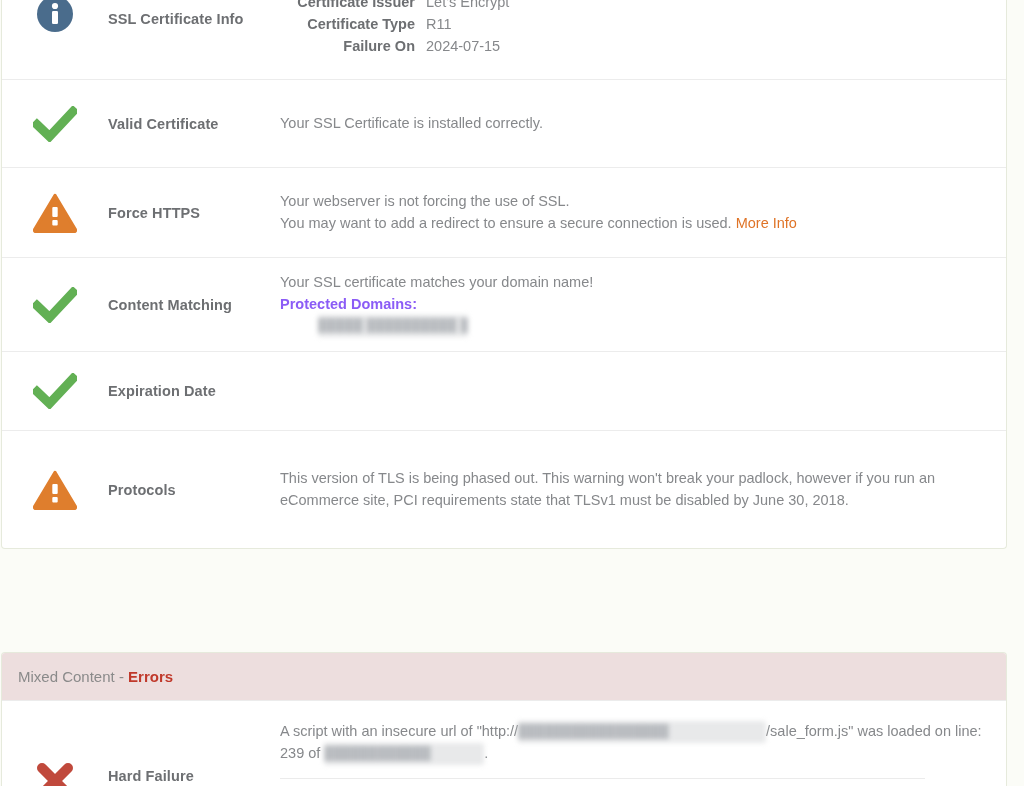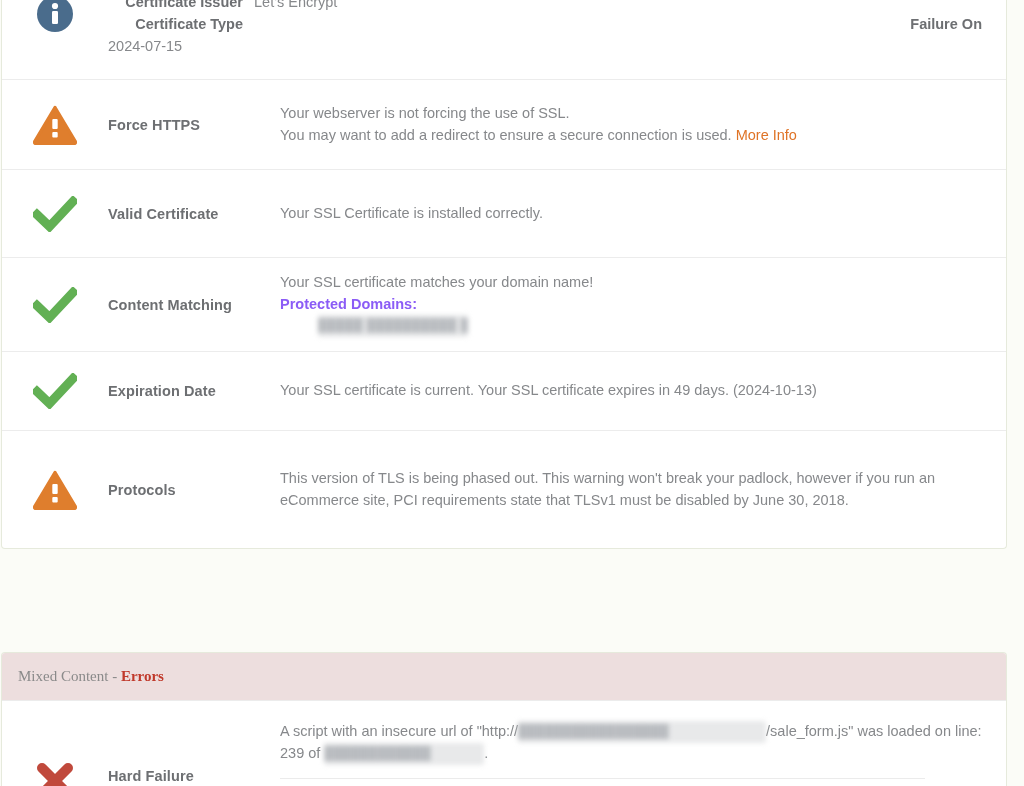--- a/index.html
+++ b/index.html
@@ -148,21 +148,20 @@
   .redacted.url2   { width: 160px; font-size: 12.5px; }
 
   
   .mixed-head {
     background: #eddede;
     color: #8a8a8a;
     font-size: 15px;
     padding: 15px 16px 16px 16px;
     box-sizing: border-box;
     height: 47px;
-    font-family: Liberation Serif, serif;
   }
   .mixed-head .errors {
     color: #c0392b;
     font-weight: bold;
   }
 
   .r-hard { min-height: 99px; align-items: flex-start; padding-top: 20px; }
   .r-hard .icon-cell { align-items: flex-start; padding-top: 40px; }
   .r-hard .label-cell { align-self: flex-start; padding-top: 47px; }
 
@@ -186,28 +185,44 @@
     <div class="check-row r-ssl-info">
       <div class="icon-cell">
         <span>
           <svg class="ico" width="38" height="38" viewBox="0 0 38 38" aria-hidden="true">
             <circle cx="19" cy="19" r="18" fill="#4a6c8c"></circle>
             <circle cx="19" cy="11" r="3.1" fill="#ffffff"></circle>
             <rect x="16" y="16" width="6" height="13" rx="1.2" fill="#ffffff"></rect>
           </svg>
         </span>
       </div>
+      <div class="label-cell">SSL Certificate Info</div>
       <div class="body-cell">
         <div class="kv">
           <div class="k">Certificate Issuer</div>
           <div class="v">Let's Encrypt</div>
           <div class="k">Certificate Type</div>
+          <div class="v">R11</div>
           <div class="k">Failure On</div>
           <div class="v">2024-07-15</div>
         </div>
+      </div>
+    </div>
+
+    <div class="check-row r-valid">
+      <div class="icon-cell">
+        <span>
+          <svg class="ico" width="44" height="36" viewBox="0 0 44 36" aria-hidden="true">
+            <path d="M4 18.5 L16.5 30.5 L40 5.5" fill="none" stroke="#62b054" stroke-width="9" stroke-linecap="square" stroke-linejoin="miter"></path>
+          </svg>
+        </span>
+      </div>
+      <div class="label-cell">Valid Certificate</div>
+      <div class="body-cell">
+        <span class="line">Your SSL Certificate is installed correctly.</span>
       </div>
     </div>
 
     <div class="check-row r-force">
       <div class="icon-cell">
         <span>
           <svg class="ico" width="44" height="40" viewBox="0 0 44 40" aria-hidden="true">
             <path d="M22 2.5 L42 36 Q43.4 38.6 40.4 38.6 L3.6 38.6 Q0.6 38.6 2 36 Z" fill="#df7e2d" stroke="#df7e2d" stroke-width="3.4" stroke-linejoin="round"></path>
             <rect x="19.3" y="14" width="5.4" height="10" rx="1" fill="#ffffff"></rect>
             <rect x="19.3" y="27" width="5.4" height="5.4" rx="1" fill="#ffffff"></rect>
@@ -217,34 +232,20 @@
       <div class="label-cell">Force HTTPS</div>
       <div class="body-cell">
         <span class="line">Your webserver is not forcing the use of SSL.</span>
         <span class="line">
           <span>You may want to add a redirect to ensure a secure connection is used.</span>
           <a class="more-info">More Info</a>
         </span>
       </div>
     </div>
 
-    <div class="check-row r-valid">
-      <div class="icon-cell">
-        <span>
-          <svg class="ico" width="44" height="36" viewBox="0 0 44 36" aria-hidden="true">
-            <path d="M4 18.5 L16.5 30.5 L40 5.5" fill="none" stroke="#62b054" stroke-width="9" stroke-linecap="square" stroke-linejoin="miter"></path>
-          </svg>
-        </span>
-      </div>
-      <div class="label-cell">Valid Certificate</div>
-      <div class="body-cell">
-        <span class="line">Your SSL Certificate is installed correctly.</span>
-      </div>
-    </div>
-
     <div class="check-row r-domain">
       <div class="icon-cell">
         <span>
           <svg class="ico" width="44" height="36" viewBox="0 0 44 36" aria-hidden="true">
             <path d="M4 18.5 L16.5 30.5 L40 5.5" fill="none" stroke="#62b054" stroke-width="9" stroke-linecap="square" stroke-linejoin="miter"></path>
           </svg>
         </span>
       </div>
       <div class="label-cell">Content Matching</div>
       <div class="body-cell">
@@ -257,23 +258,20 @@
 
     <div class="check-row r-expire">
       <div class="icon-cell">
         <span>
           <svg class="ico" width="44" height="36" viewBox="0 0 44 36" aria-hidden="true">
             <path d="M4 18.5 L16.5 30.5 L40 5.5" fill="none" stroke="#62b054" stroke-width="9" stroke-linecap="square" stroke-linejoin="miter"></path>
           </svg>
         </span>
       </div>
       <div class="label-cell">Expiration Date</div>
-      <div class="body-cell">
-        <span class="line">Your SSL certificate is current. Your SSL certificate expires in 49 days. (2024-10-13)</span>
-      </div>
     </div>
 
     <div class="check-row r-proto">
       <div class="icon-cell">
         <span>
           <svg class="ico" width="44" height="40" viewBox="0 0 44 40" aria-hidden="true">
             <path d="M22 2.5 L42 36 Q43.4 38.6 40.4 38.6 L3.6 38.6 Q0.6 38.6 2 36 Z" fill="#df7e2d" stroke="#df7e2d" stroke-width="3.4" stroke-linejoin="round"></path>
             <rect x="19.3" y="14" width="5.4" height="10" rx="1" fill="#ffffff"></rect>
             <rect x="19.3" y="27" width="5.4" height="5.4" rx="1" fill="#ffffff"></rect>
           </svg>

